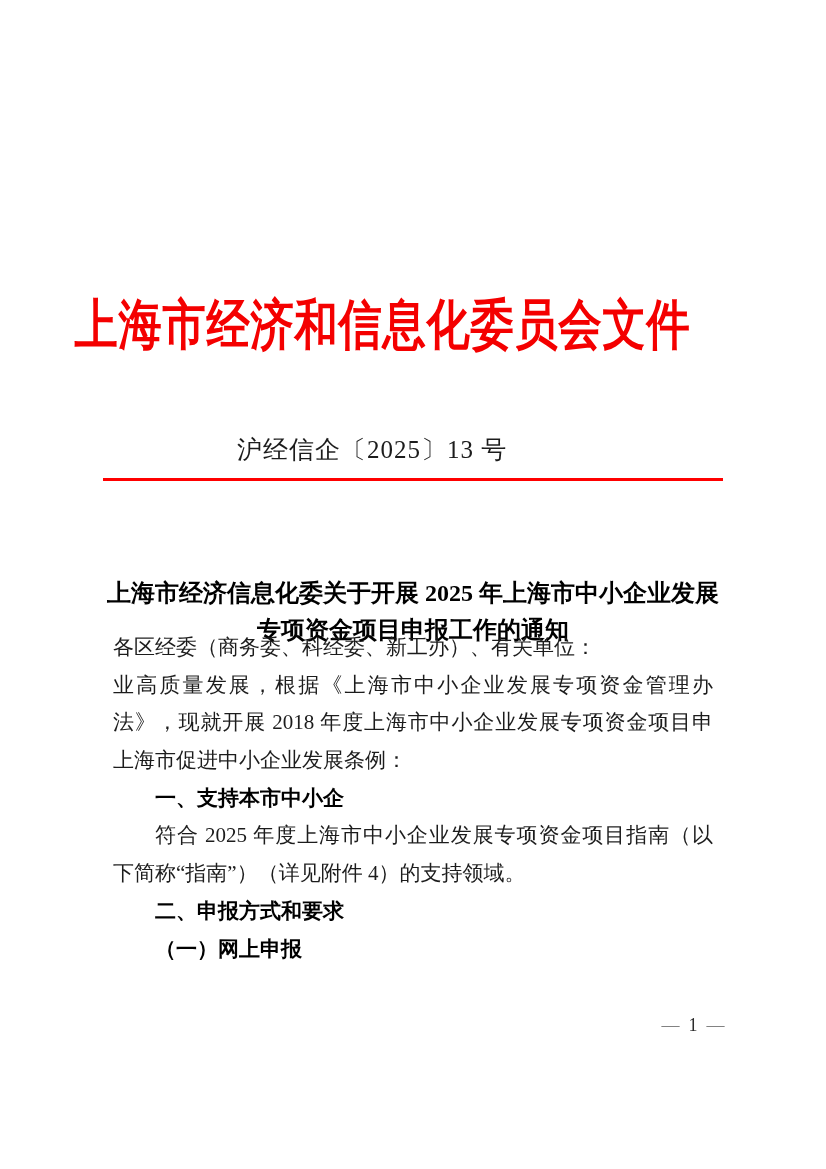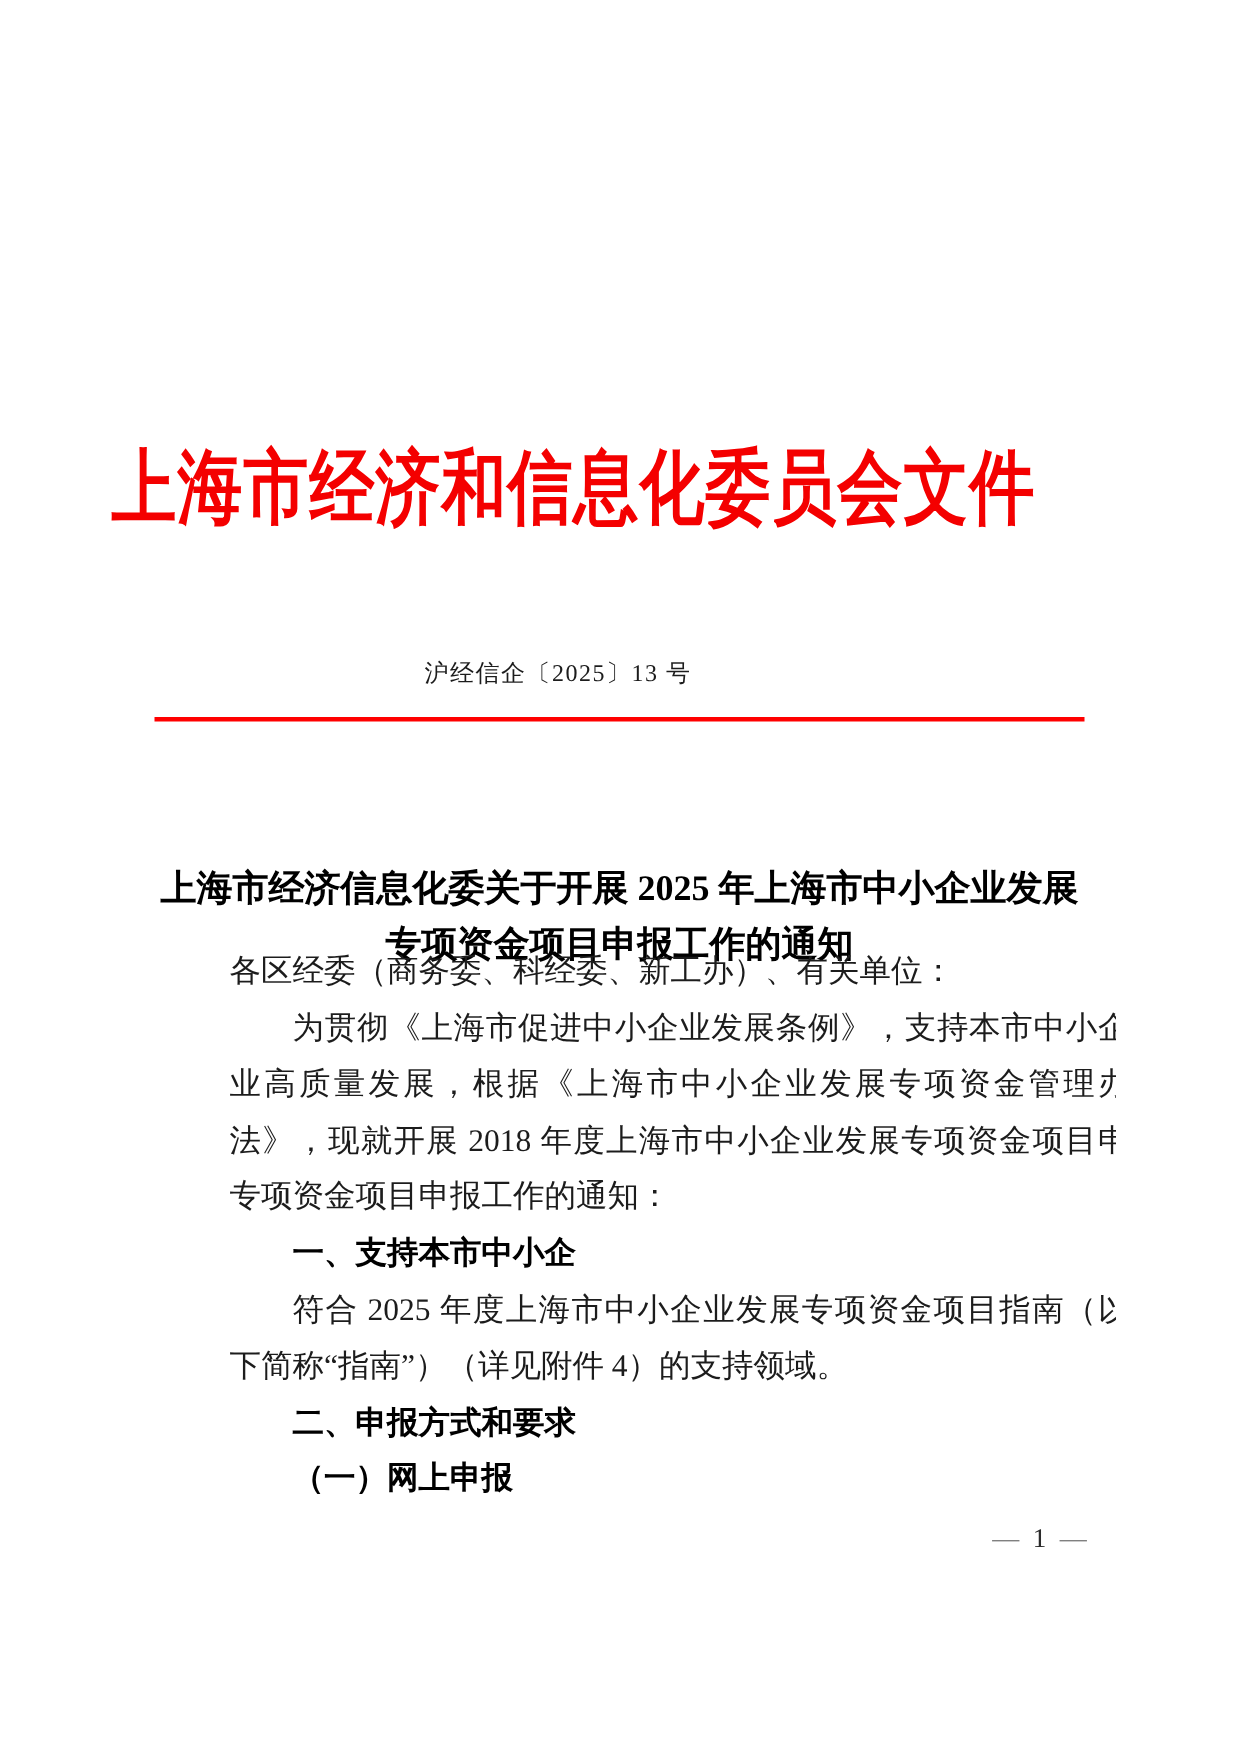--- a/index.html
+++ b/index.html
@@ -36,21 +36,21 @@
     transform: scaleX(0.80);
     transform-origin: 50% 50%;
     letter-spacing: 1px;
   }
   .doc-number {
     position: absolute;
     top: 436px;
     left: 0;
     width: 100%;
     text-align: center;
-    font-size: 16px;
+    font-size: 25px;
     line-height: 28px;
     color: var(--text);
     letter-spacing: 1px;
   }
   .red-rule {
     position: absolute;
     top: 478px;
     left: 103px;
     width: 620px;
     height: 3px;
@@ -66,21 +66,20 @@
     font-weight: bold;
     line-height: 37px;
     color: var(--heading_text);
     margin-top: 48px;
   }
   .body-text {
     position: absolute;
     top: 629px;
     left: 113px;
     width: 600px;
-    margin-left: 40px;
   }
   .ln {
     height: 37.6px;
     line-height: 37.6px;
     font-size: 21px;
     white-space: nowrap;
     color: var(--text);
   }
   .ln.indent { text-indent: 42px; }
   .ln.fill {
@@ -119,24 +118,23 @@
 
   <div class="red-rule"></div>
 
   <div class="doc-title">
     <div>上海市经济信息化委关于开展 2025 年上海市中小企业发展</div>
     <div>专项资金项目申报工作的通知</div>
   </div>
 
   <div class="body-text">
     <div class="ln">各区经委（商务委、科经委、新工办）、有关单位：</div>
-    <div class="ln indent fill">为贯彻《上海市促进中小企业发展条例》，支持本市中小企</div>
     <div class="ln fill">业高质量发展，根据《上海市中小企业发展专项资金管理办</div>
     <div class="ln fill">法》，现就开展 2018 年度上海市中小企业发展专项资金项目申</div>
-    <div class="ln">专项资金项目申报工作的通知：</div>
+    <div class="ln">上海市促进中小企业发展条例：</div>
     <div class="ln indent bold-head">一、支持本市中小企</div>
     <div class="ln indent fill">符合 2025 年度上海市中小企业发展专项资金项目指南（以</div>
     <div class="ln">下简称“指南”）（详见附件 4）的支持领域。</div>
     <div class="ln indent bold-head">二、申报方式和要求</div>
     <div class="ln indent bold-head">（一）网上申报</div>
   </div>
 
   <div class="page-footer">
     <span class="dash">—</span>
     <span class="num">1</span>

